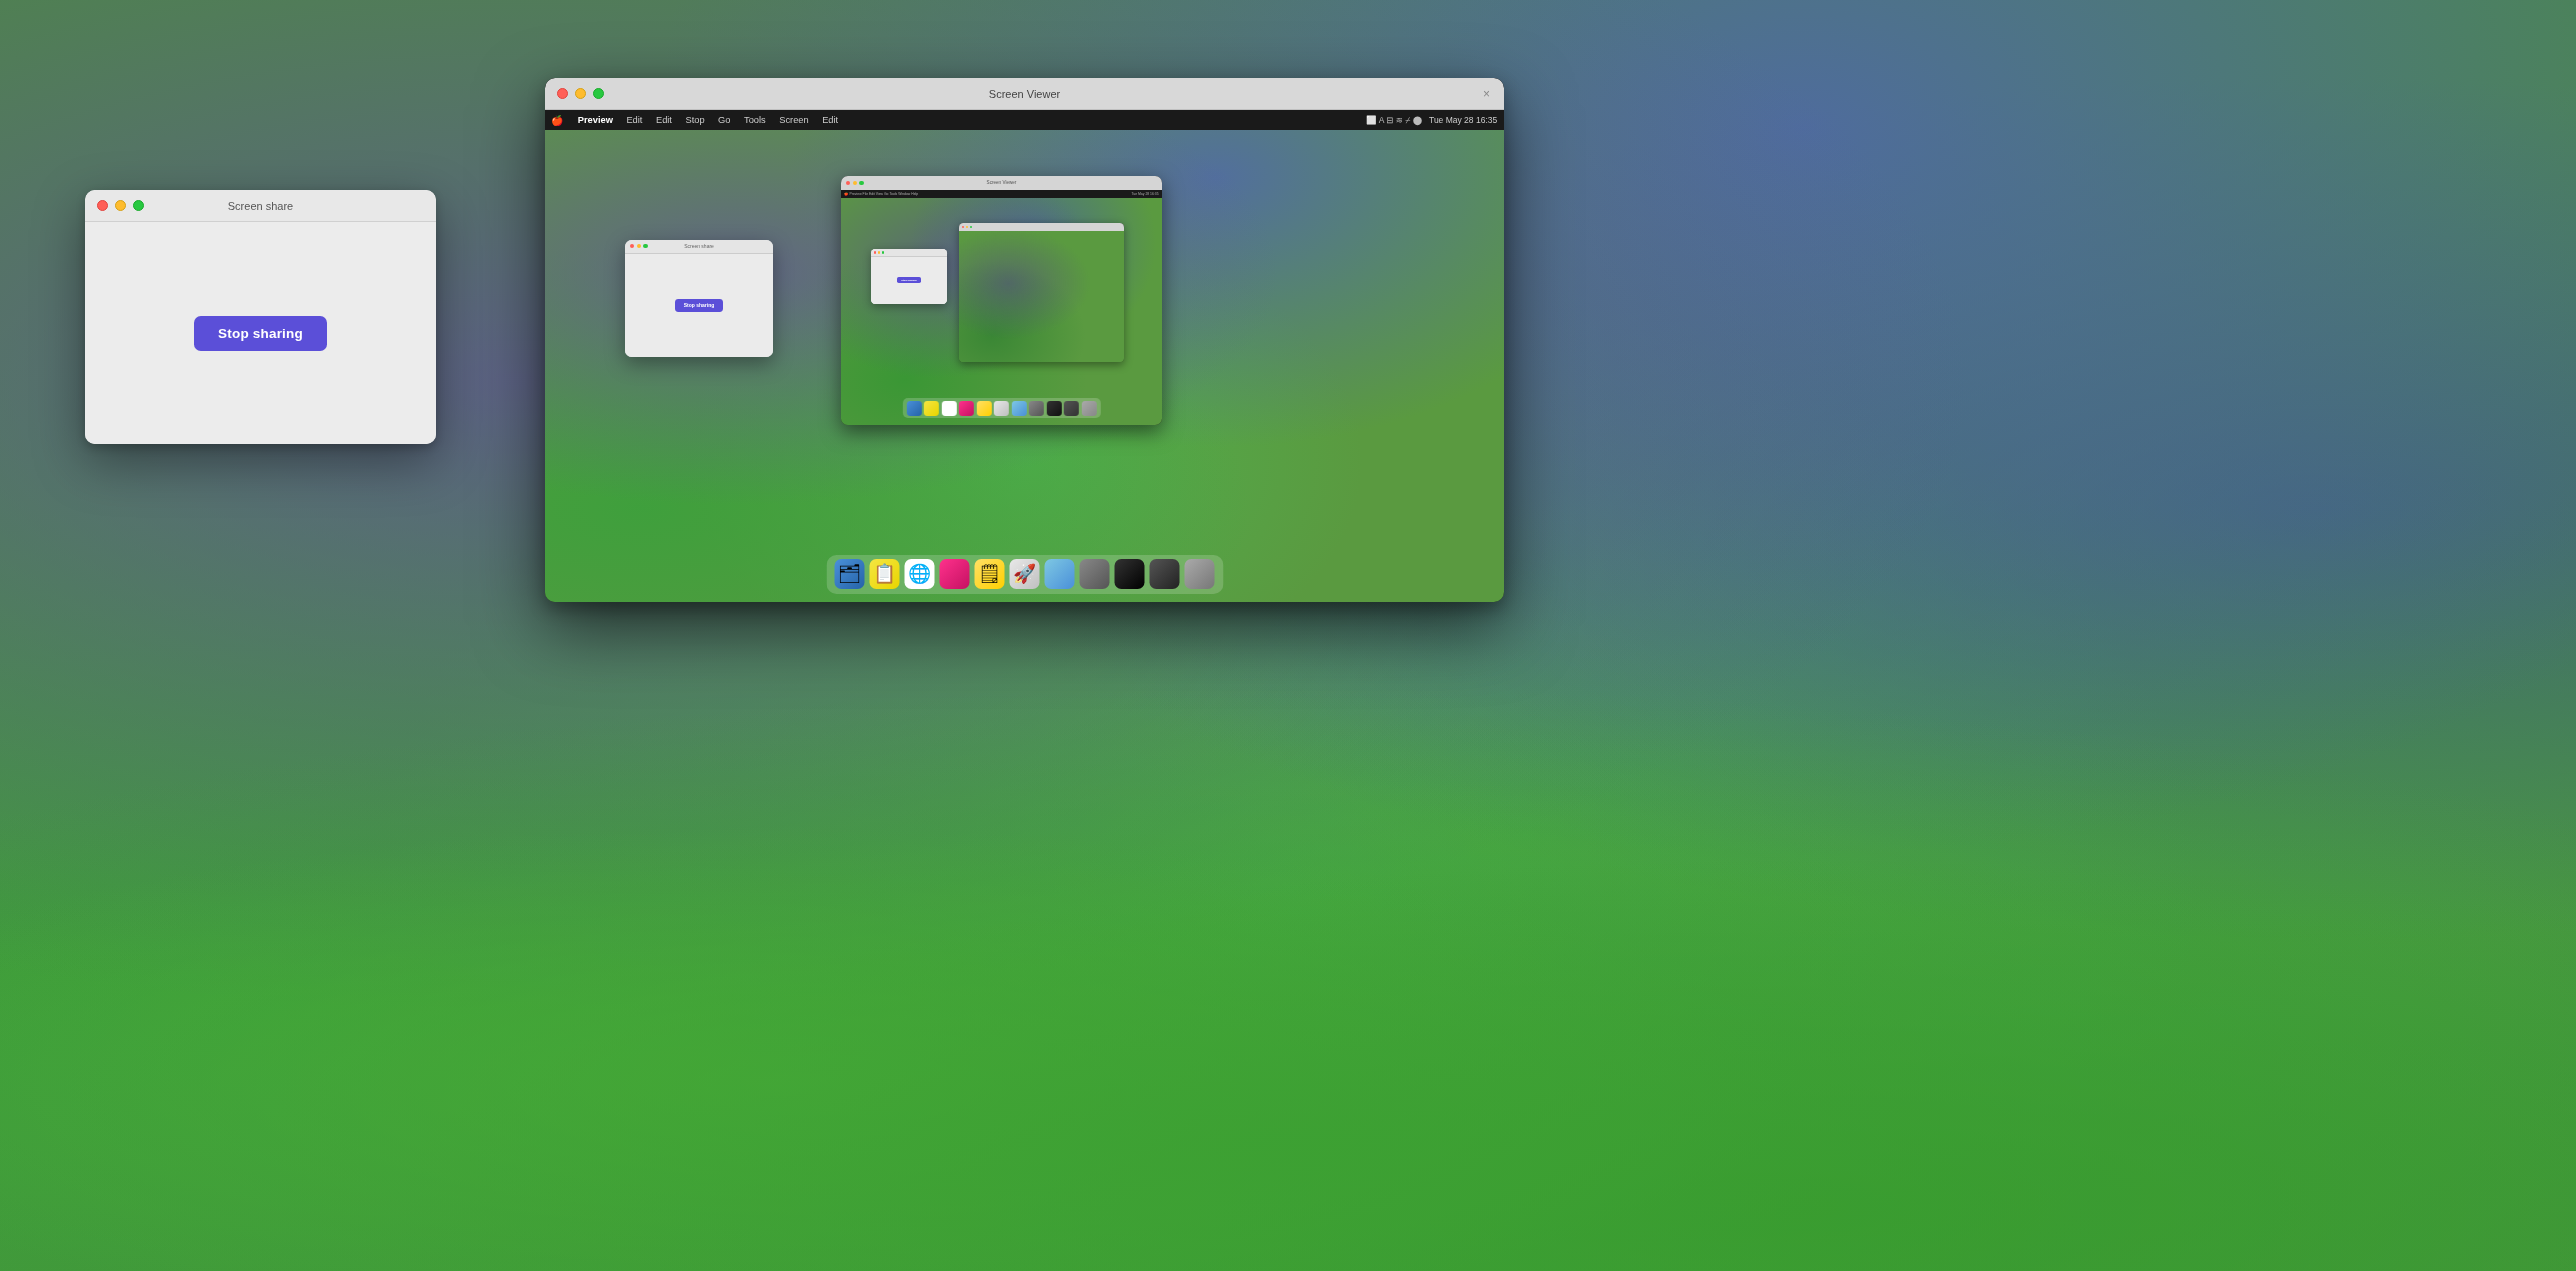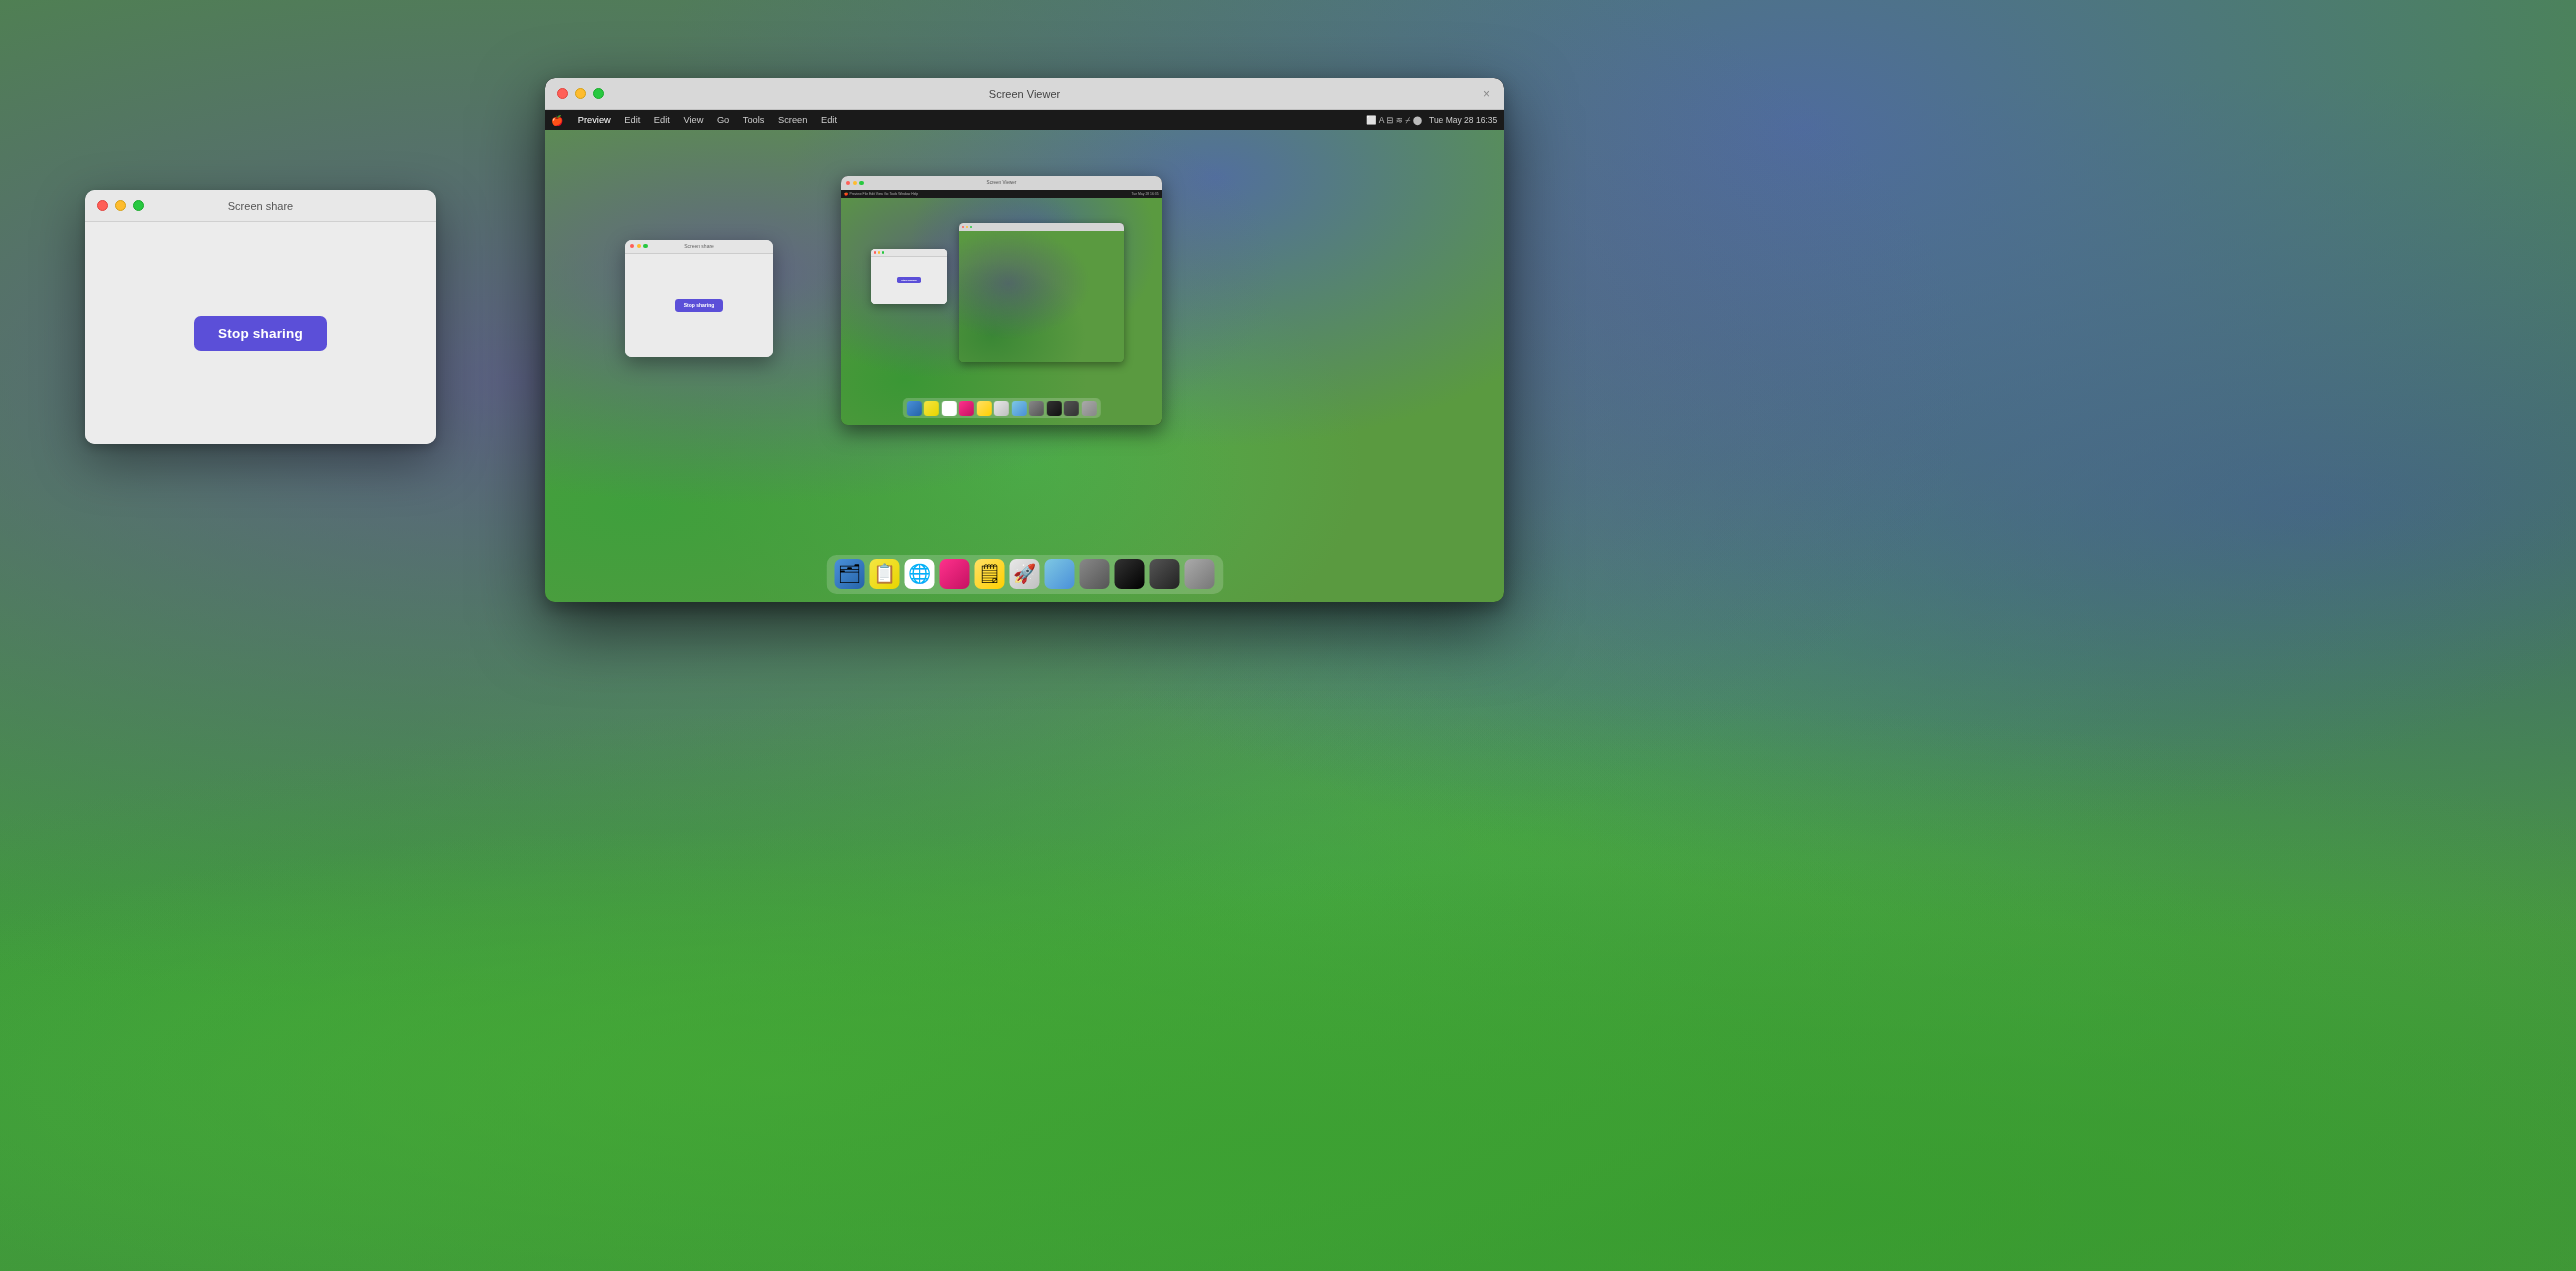--- a/index.html
+++ b/index.html
@@ -169,21 +169,21 @@
       flex-shrink: 0;
     }
 
     .sv-menubar-item {
       font-size: 9.3px;
       color: #ccc;
       cursor: pointer;
     }
 
     .sv-menubar-item.active {
-      font-weight: 400;
+      font-weight: 700;
       color: white;
     }
 
     .sv-menubar-right {
       margin-left: auto;
       display: flex;
       align-items: center;
       gap: 6.8px;
     }
 
@@ -505,21 +505,21 @@
     </div>
     <span class="sv-titlebar-title">Screen Viewer</span>
     <div class="sv-close-btn" style="font-size:12px;color:#888;">×</div>
   </div>
 
   <div class="sv-menubar">
     <span class="sv-menubar-item apple-icon" style="font-size:10px;">🍎</span>
     <span class="sv-menubar-item active">Preview</span>
     <span class="sv-menubar-item">Edit</span>
     <span class="sv-menubar-item">Edit</span>
-    <span class="sv-menubar-item">View</span>
+    <span class="sv-menubar-item">Stop</span>
     <span class="sv-menubar-item">Go</span>
     <span class="sv-menubar-item">Tools</span>
     <span class="sv-menubar-item">Screen</span>
     <span class="sv-menubar-item">Edit</span>
     <div class="sv-menubar-right">
       <span style="font-size:8.5px;color:#bbb;">⬜ A  ⊟ ≋ ⌿ ⬤</span>
       <span style="font-size:8.5px;color:#ccc;">Tue May 28  16:35</span>
     </div>
   </div>
 

